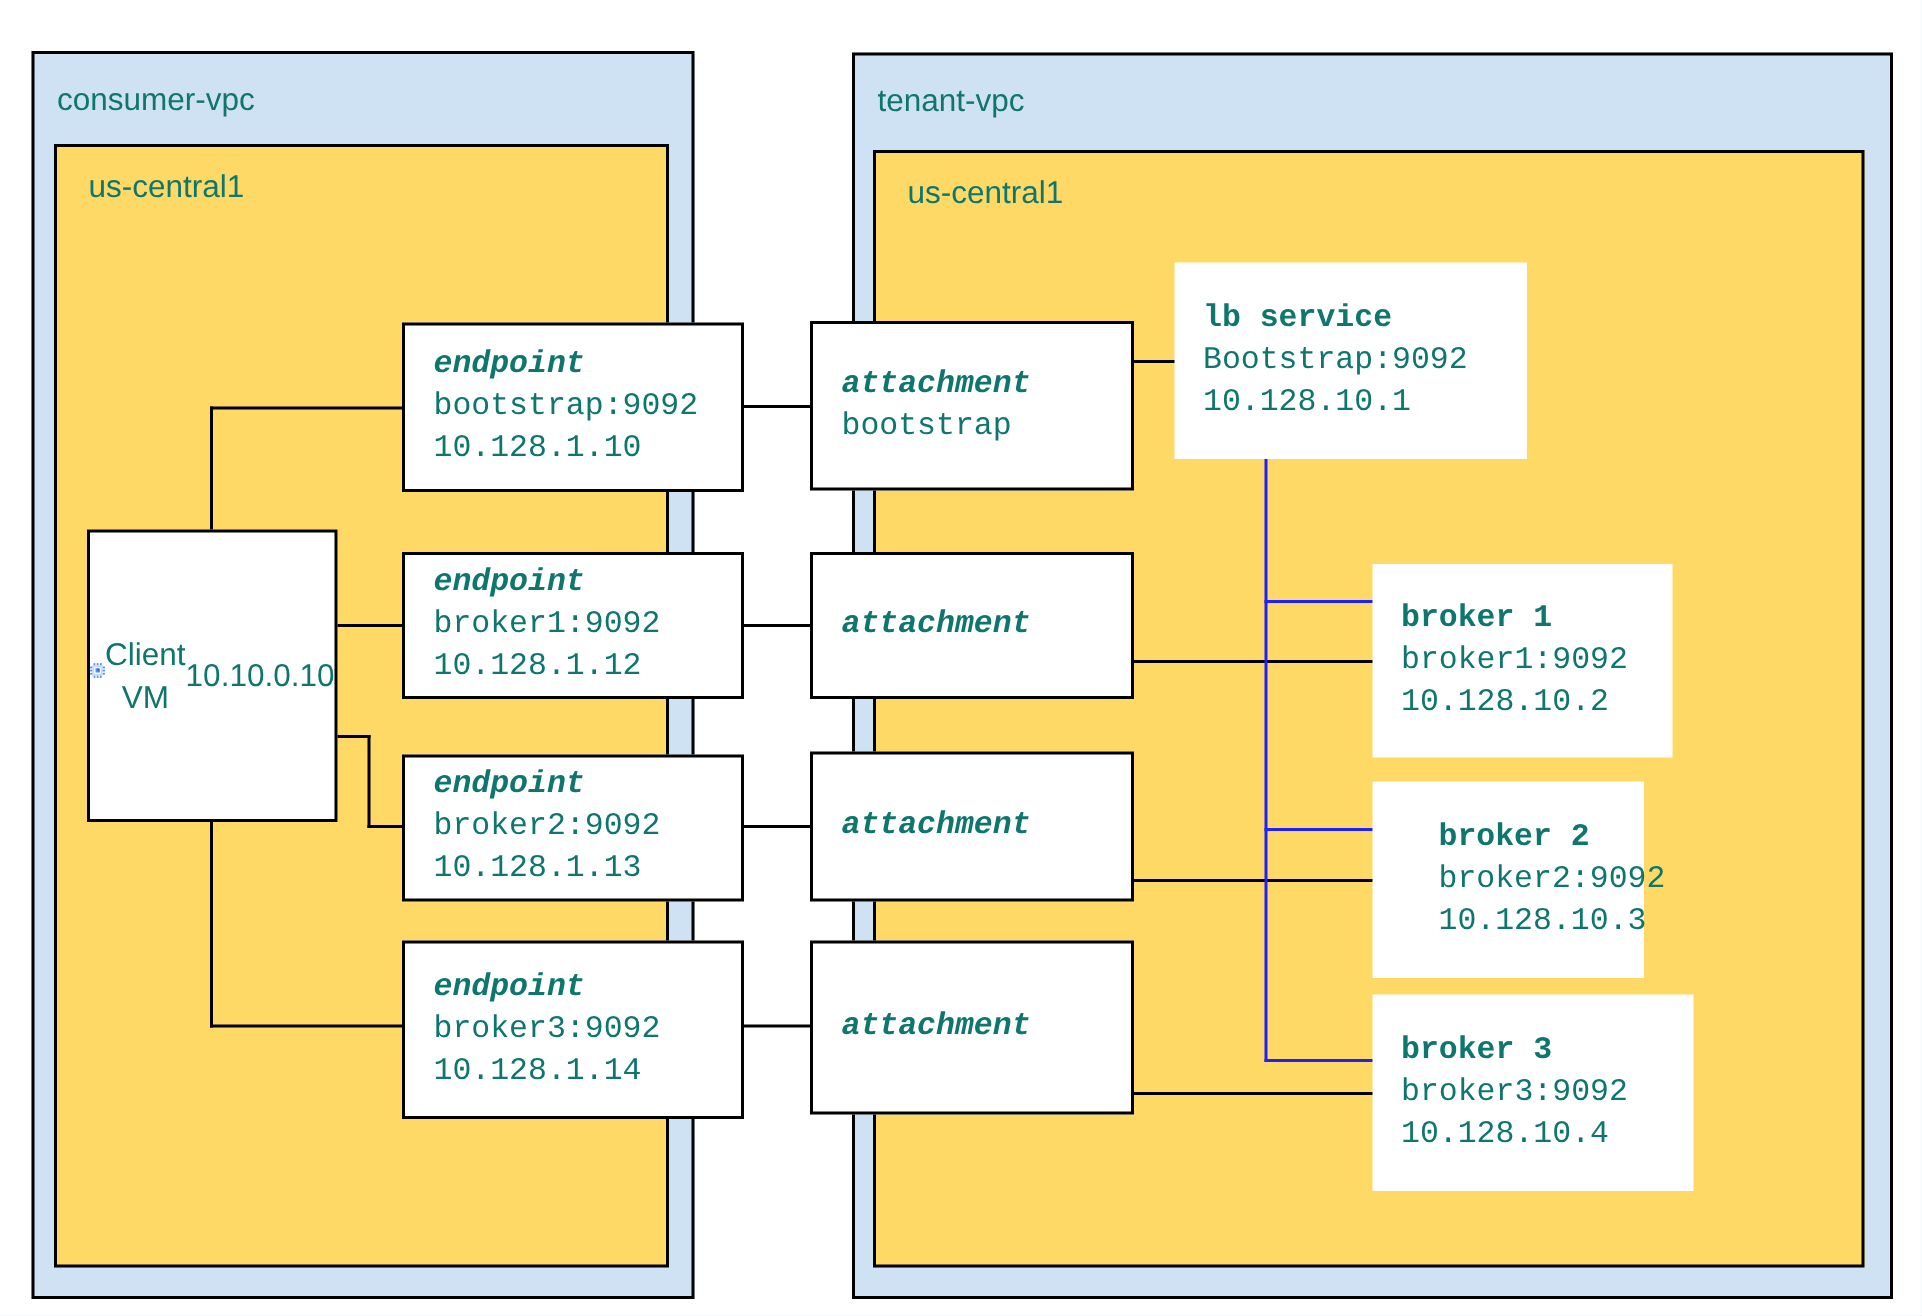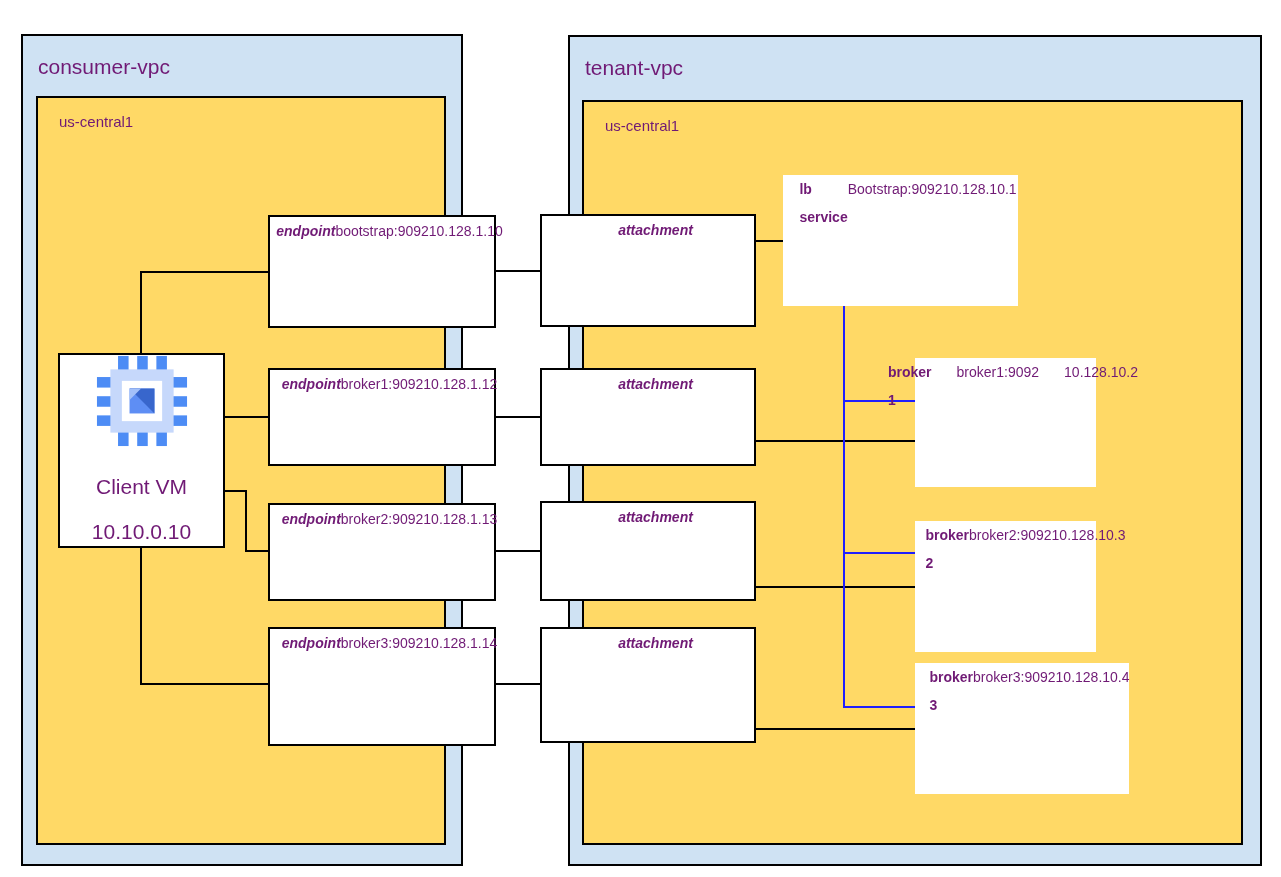--- a/index.html
+++ b/index.html
@@ -11,37 +11,37 @@
     --lb-line:#1f1fff;
     --icon-pin:#4d8cf5;
     --icon-body:#c6d8fb;
     --icon-inner:#5e8ef4;
     --icon-dark:#3866cc;
     --icon-light:#a3c0f9;
   }
   html,body{margin:0;padding:0;background:#ffffff;}
   .canvas{
     position:relative;width:1281px;height:877px;background:#ffffff;
-    font-family:"Liberation Sans", sans-serif;color:#701a75;overflow:hidden;
+    font-family:"Liberation Sans", sans-serif;color:#0f766e;overflow:hidden;
   }
   .vpc{position:absolute;background:var(--vpc-fill);border:2px solid var(--border);box-sizing:border-box;}
   .region{position:absolute;background:var(--region-fill);border:2px solid var(--border);box-sizing:border-box;}
   .vpc-label{position:absolute;left:15px;top:19px;font-size:21px;}
-  .region-label{position:absolute;left:21px;top:15px;font-size:15px;}
+  .region-label{position:absolute;left:21px;top:15px;font-size:21px;}
   .node{
     position:absolute;background:var(--node-fill);border:2.5px solid var(--border);
-    box-sizing:border-box;display:flex;flex-direction:row;justify-content:center;
-    padding-left:19px;padding-right:4px;font-size:14px;line-height:28px;
+    box-sizing:border-box;display:flex;flex-direction:column;justify-content:center;
+    padding-left:19px;padding-right:4px;font-size:21px;line-height:28px;font-family:Liberation Mono, monospace;
   }
   .node.borderless{border:none;}
   .node-title{font-weight:bold;font-style:italic;}
   .node-title.upright{font-style:normal;}
   .vm-node{
     position:absolute;background:var(--node-fill);border:2.5px solid var(--border);
-    box-sizing:border-box;display:flex;flex-direction:column;align-items:center;justify-content:space-between;
+    box-sizing:border-box;display:flex;align-items:center;justify-content:center;
     font-size:21px;line-height:29px;text-align:center;
   }
   .vm-node svg{display:block;margin-bottom:8px;}
   .line{position:absolute;background:var(--line);}
   .line.blue{background:var(--lb-line);}
 </style>
 </head>
 <body>
 
 <div class="canvas">
@@ -126,38 +126,39 @@
     <div>10.128.1.13</div>
   </div>
   <div class="node" style="left:268px;top:627px;width:228px;height:119px;">
     <div class="node-title">endpoint</div>
     <div>broker3:9092</div>
     <div>10.128.1.14</div>
   </div>
 
   <div class="node" style="left:540px;top:214px;width:216px;height:113px;">
     <div class="node-title">attachment</div>
+    <div>bootstrap</div>
   </div>
   <div class="node" style="left:540px;top:368px;width:216px;height:98px;">
     <div class="node-title">attachment</div>
   </div>
   <div class="node" style="left:540px;top:501px;width:216px;height:100px;">
     <div class="node-title">attachment</div>
   </div>
   <div class="node" style="left:540px;top:627px;width:216px;height:116px;">
     <div class="node-title">attachment</div>
   </div>
 
   <div class="node borderless" style="left:783px;top:175px;width:235px;height:131px;">
     <div class="node-title upright">lb service</div>
     <div>Bootstrap:9092</div>
     <div>10.128.10.1</div>
   </div>
 
-  <div class="node borderless" style="left:915px;top:358px;width:181px;height:129px;gap:25px;">
+  <div class="node borderless" style="left:915px;top:376px;width:200px;height:129px;">
     <div class="node-title upright">broker 1</div>
     <div>broker1:9092</div>
     <div>10.128.10.2</div>
   </div>
   <div class="node borderless" style="left:915px;top:521px;width:181px;height:131px;padding-left:44px;">
     <div class="node-title upright">broker 2</div>
     <div>broker2:9092</div>
     <div>10.128.10.3</div>
   </div>
   <div class="node borderless" style="left:915px;top:663px;width:214px;height:131px;">

